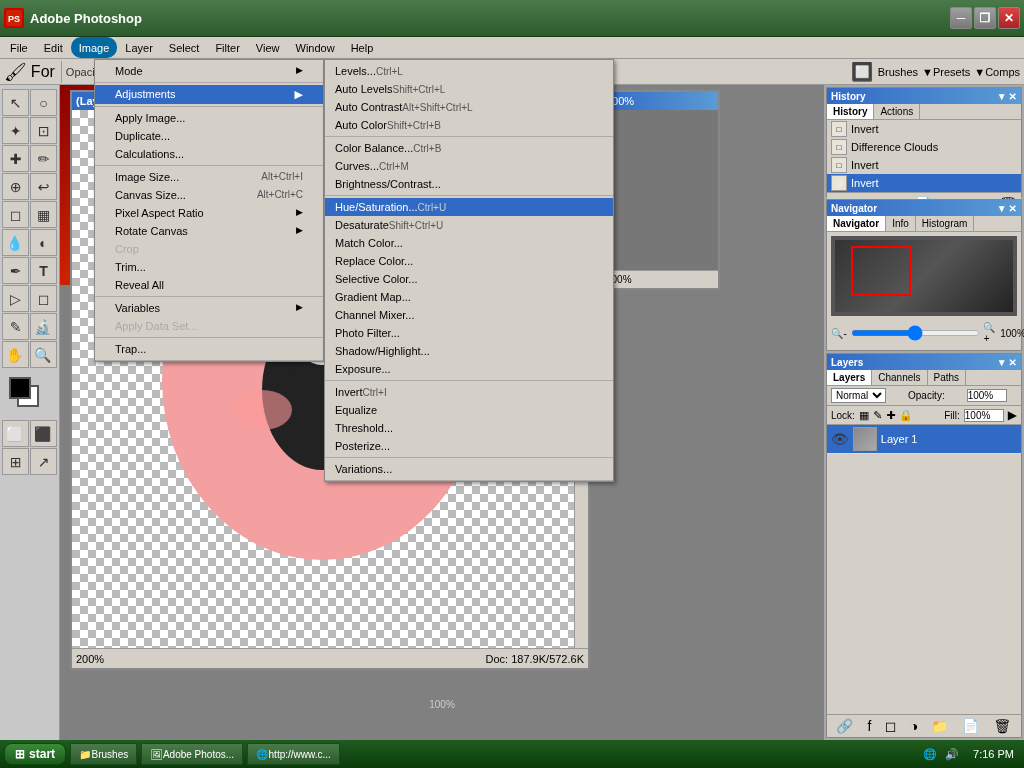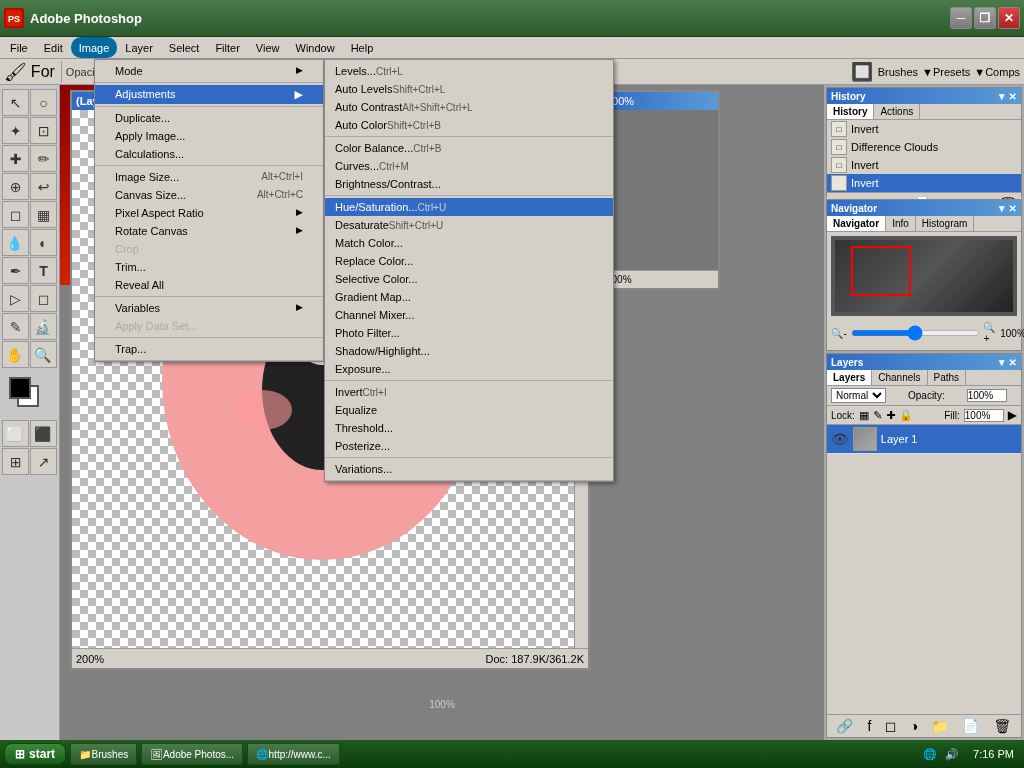--- a/index.html
+++ b/index.html
@@ -384,21 +384,21 @@
           <ellipse cx="130" cy="280" rx="30" ry="20" fill="#ff9999" opacity="0.6"></ellipse>
           <ellipse cx="250" cy="280" rx="30" ry="20" fill="#ff9999" opacity="0.6"></ellipse>
         </svg>
 
         <div style="position:absolute;right:0;top:0;bottom:0;width:14px;background:#d4d0c8;border-left:1px solid #999;">
           <div style="height:30px;background:#a0a0a0;margin:2px;"></div>
         </div>
       </div>
       <div id="image-statusbar">
         <span>200%</span>
-        <span>Doc: 187.9K/361.2K</span>
+        <span>Doc: 187.9K/572.6K</span>
       </div>
     </div>
 
     <div style="position:absolute;top:5px;left:540px;width:120px;height:200px;background:#d4d0c8;border:2px solid #888;">
       <div style="height:18px;background:linear-gradient(to right,#316ac5,#5b9bd5);color:white;font-size:11px;display:flex;align-items:center;padding:0 4px;">
         100%
       </div>
       <div style="width:100%;height:calc(100% - 36px);background:#777;"></div>
       <div style="height:18px;background:#d4d0c8;border-top:1px solid #999;display:flex;align-items:center;padding:0 4px;font-size:10px;">
         100%
@@ -530,24 +530,24 @@
     </div>
   </div>
   <div class="menu-section">
     <div class="dropdown-item highlighted" style="background:#316ac5;color:white;">
       <span>Adjustments</span>
       <span style="color:white;">▶</span>
     </div>
   </div>
   <div class="menu-section">
     <div class="dropdown-item">
+      <span>Apply Image...</span>
+    </div>
+    <div class="dropdown-item">
       <span>Duplicate...</span>
-    </div>
-    <div class="dropdown-item">
-      <span>Apply Image...</span>
     </div>
     <div class="dropdown-item">
       <span>Calculations...</span>
     </div>
   </div>
   <div class="menu-section">
     <div class="dropdown-item">
       <span>Image Size...</span>
       <span style="font-size:10px;color:#555;">Alt+Ctrl+I</span>
     </div>

